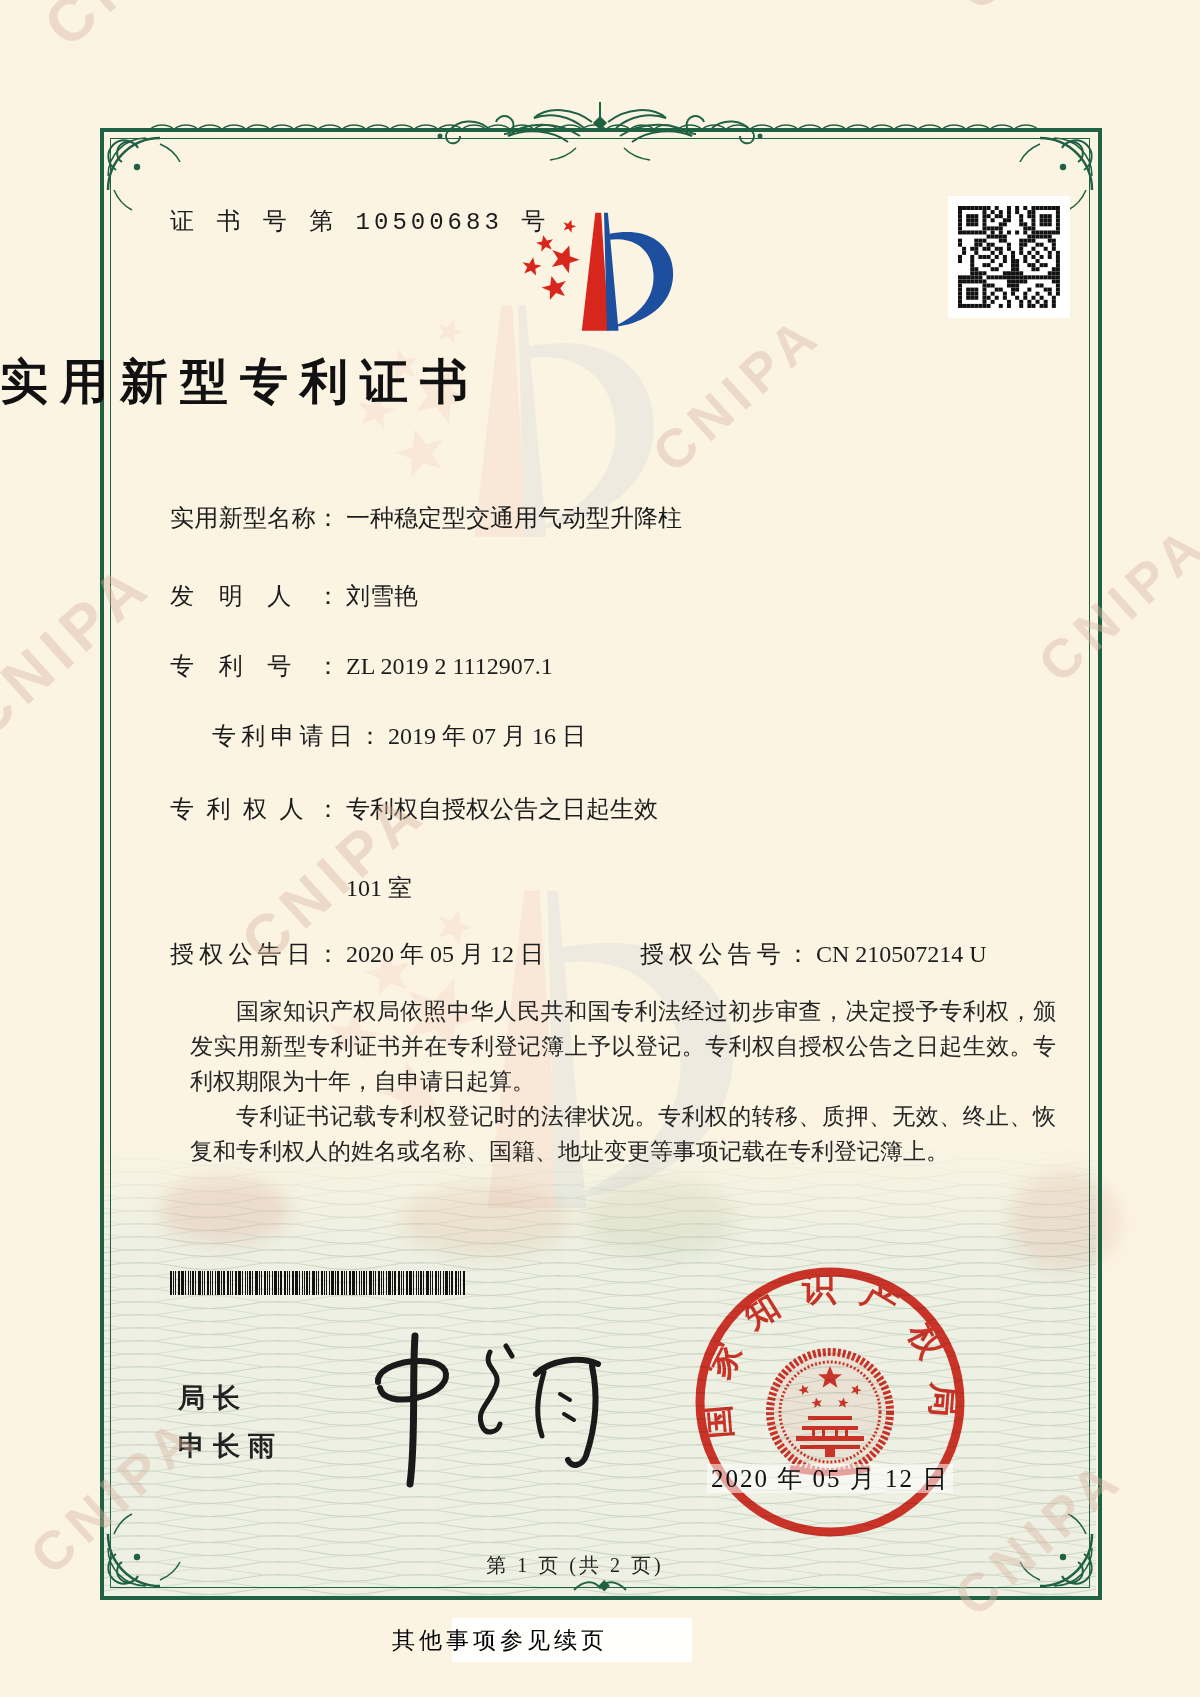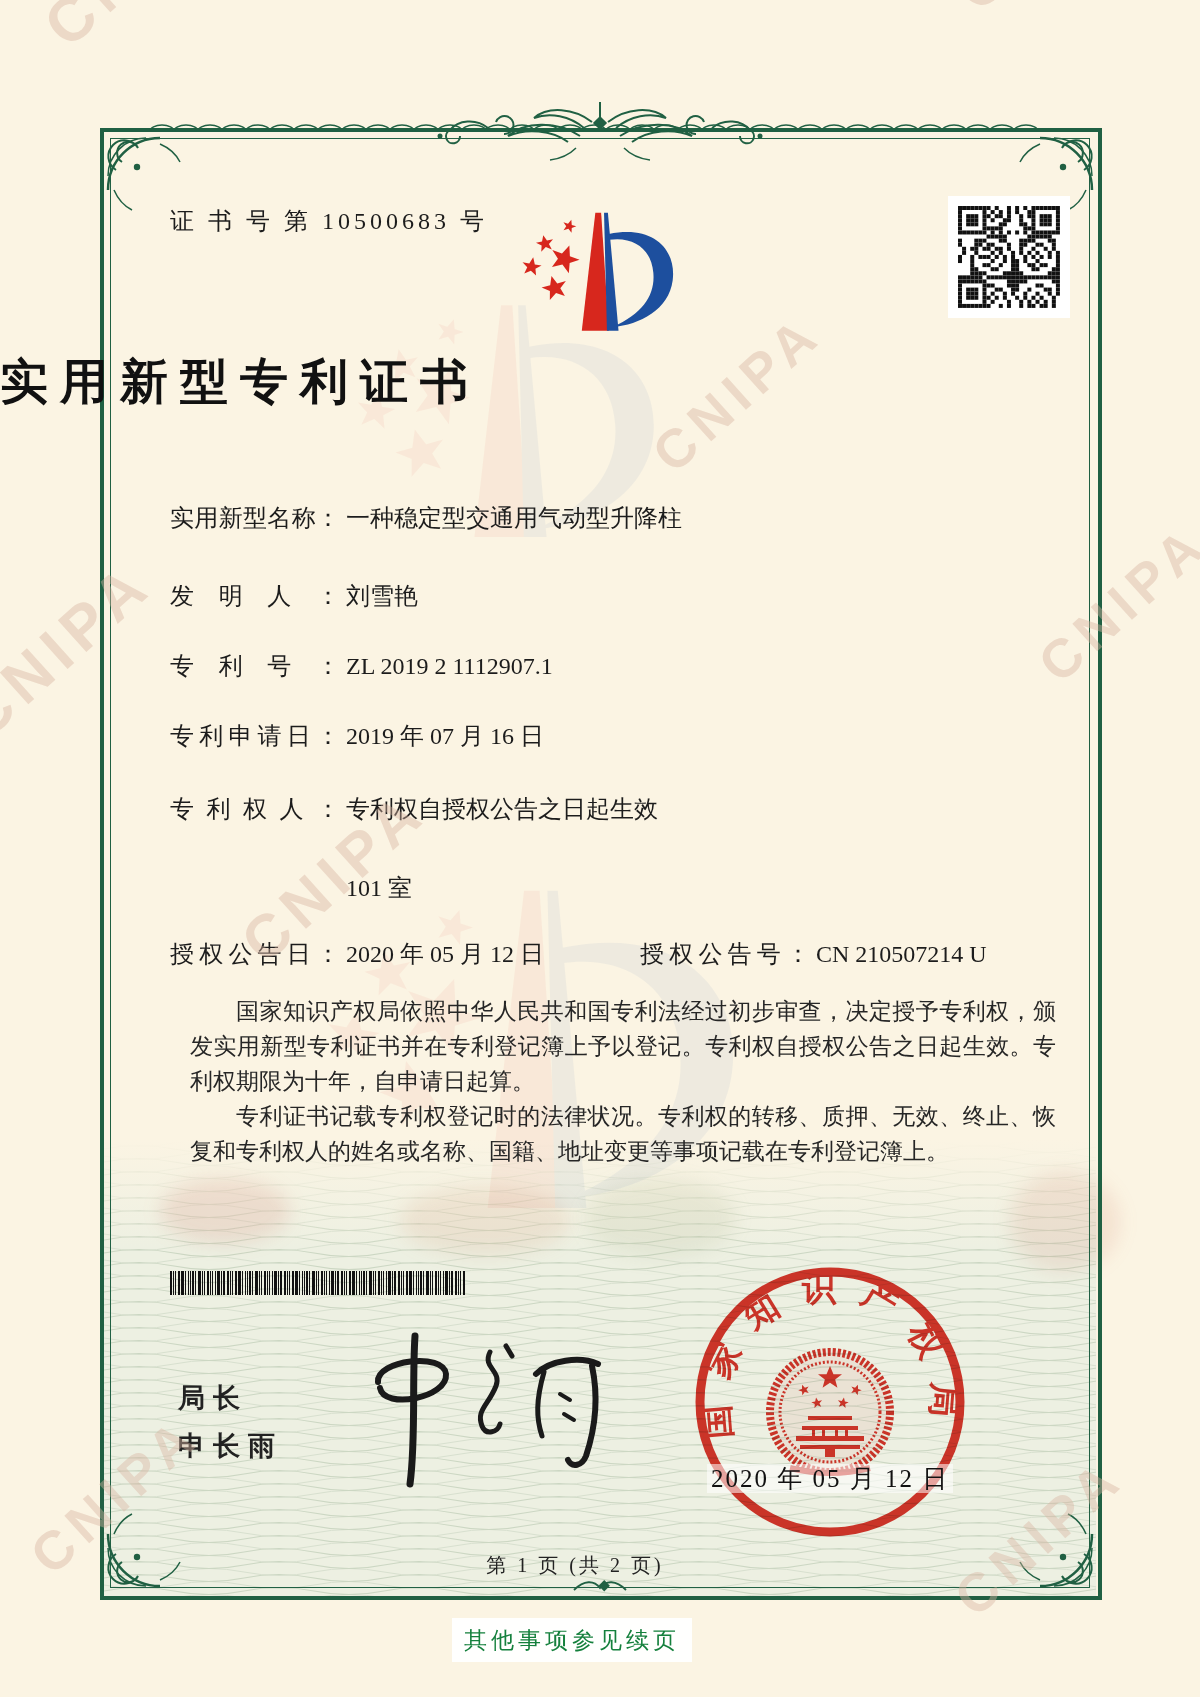--- a/index.html
+++ b/index.html
@@ -16,40 +16,40 @@
   .band{position:absolute;left:104px;top:1140px;width:992px;height:456px;pointer-events:none;}
   .band-fade{position:absolute;left:104px;top:1140px;width:992px;height:110px;
              background:linear-gradient(#fbf4e3,rgba(251,244,227,0));pointer-events:none;}
   
   .frame-outer{position:absolute;left:100px;top:128px;width:994px;height:1464px;
                border:4px solid #206043;pointer-events:none;}
   .frame-inner{position:absolute;left:110px;top:138px;width:978px;height:1448px;
                border:1px solid #206043;pointer-events:none;}
   .orn{position:absolute;left:0;top:0;pointer-events:none;}
   
-  .certno{position:absolute;left:170px;top:205px;font-size:24px;letter-spacing:4px;}
+  .certno{position:absolute;left:170px;top:205px;font-size:24px;letter-spacing:4px;font-family:Liberation Mono, monospace;}
   .title{position:absolute;left:0;top:350px;width:1200px;text-align:left;
          font-size:48px;font-weight:bold;letter-spacing:12px;color:#111;}
   .field{position:absolute;left:170px;font-size:24px;white-space:nowrap;}
   .flabel{display:inline-block;width:170px;text-align:justify;text-align-last:justify;}
   .fvalue{margin-left:6px;}
   .body-text{position:absolute;left:170px;top:994px;width:866px;font-size:23px;
              line-height:35px;text-align:justify;color:#262626;margin-left:20px;}
   .body-text p{margin:0;text-indent:2em;}
   .signer{position:absolute;left:178px;font-size:27px;font-weight:bold;letter-spacing:8px;
           font-family:"Liberation Sans","DejaVu Sans",sans-serif;color:#222;}
   .seal-date{position:absolute;left:690px;top:1462px;width:280px;text-align:center;
              font-size:25px;letter-spacing:2px;color:#111;}
   .seal-date span{background:rgba(255,255,255,.55);padding:1px 4px;}
   .page-foot{position:absolute;left:75px;top:1552px;width:1000px;text-align:center;
              font-size:20px;letter-spacing:3px;color:#222;}
   .note-strip{position:absolute;left:452px;top:1618px;width:240px;height:44px;
               background:rgba(255,255,255,.95);}
-  .note{position:absolute;left:392px;top:1625px;width:360px;text-align:center;
-        font-size:23px;letter-spacing:4px;color:#15803d;}
+  .note{position:absolute;left:392px;top:1625px;width:360px;text-align:left;
+        font-size:23px;letter-spacing:4px;color:#000000;}
   .qr-box{position:absolute;left:948px;top:196px;width:122px;height:122px;background:#fff;}
   svg{display:block;}
 </style>
 </head>
 <body>
 
 <div class="page">
 
   <svg class="band" width="992" height="456" viewBox="0 0 992 456">
     <defs>
@@ -470,21 +470,21 @@
 
   <div class="field" style="top:502px;">
     <span class="flabel">实用新型名称：</span><span class="fvalue">一种稳定型交通用气动型升降柱</span>
   </div>
   <div class="field" style="top:580px;">
     <span class="flabel">发明人：</span><span class="fvalue">刘雪艳</span>
   </div>
   <div class="field" style="top:650px;">
     <span class="flabel">专利号：</span><span class="fvalue">ZL 2019 2 1112907.1</span>
   </div>
-  <div class="field" style="top:720px;">
+  <div class="field" style="top:720px;margin-left:42px;">
     <span class="flabel">专利申请日：</span><span class="fvalue">2019 年 07 月 16 日</span>
   </div>
   <div class="field" style="top:793px;">
     <span class="flabel">专利权人：</span><span class="fvalue">专利权自授权公告之日起生效</span>
   </div>
   <div class="field" style="top:872px;left:346px;">
     <span>101 室</span>
   </div>
   <div class="field" style="top:938px;">
     <span class="flabel">授权公告日：</span><span class="fvalue">2020 年 05 月 12 日</span>

